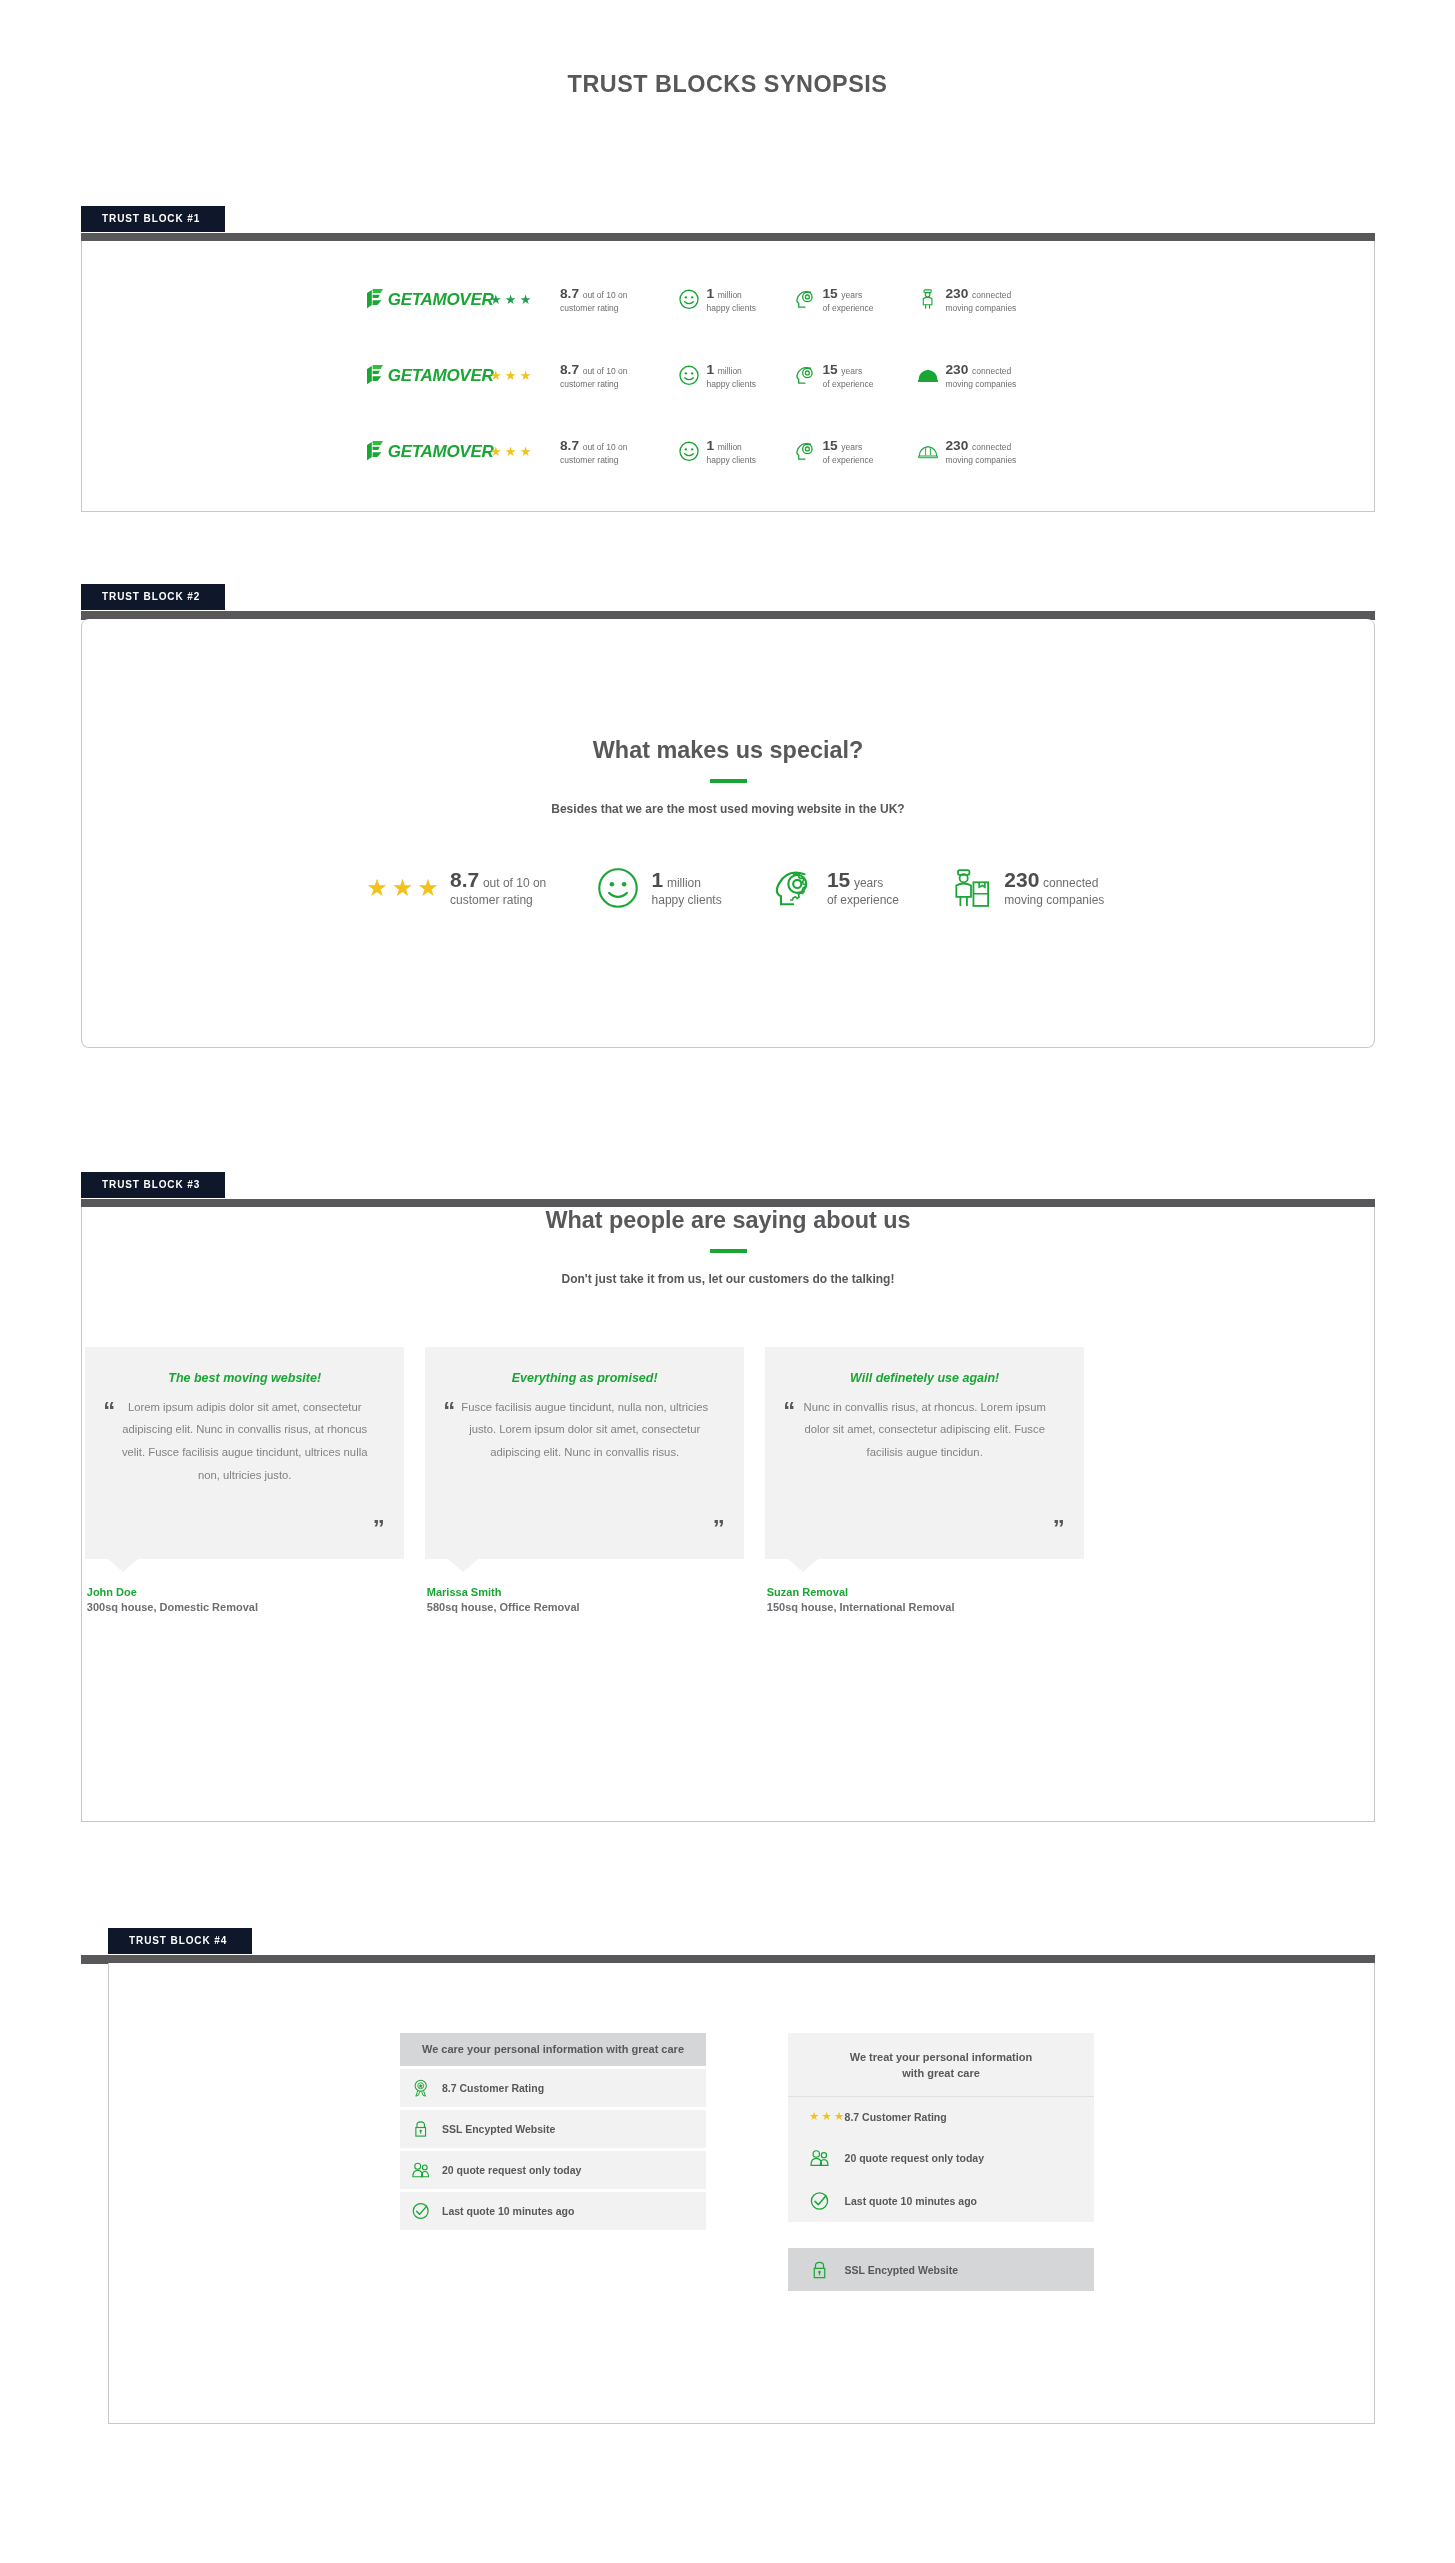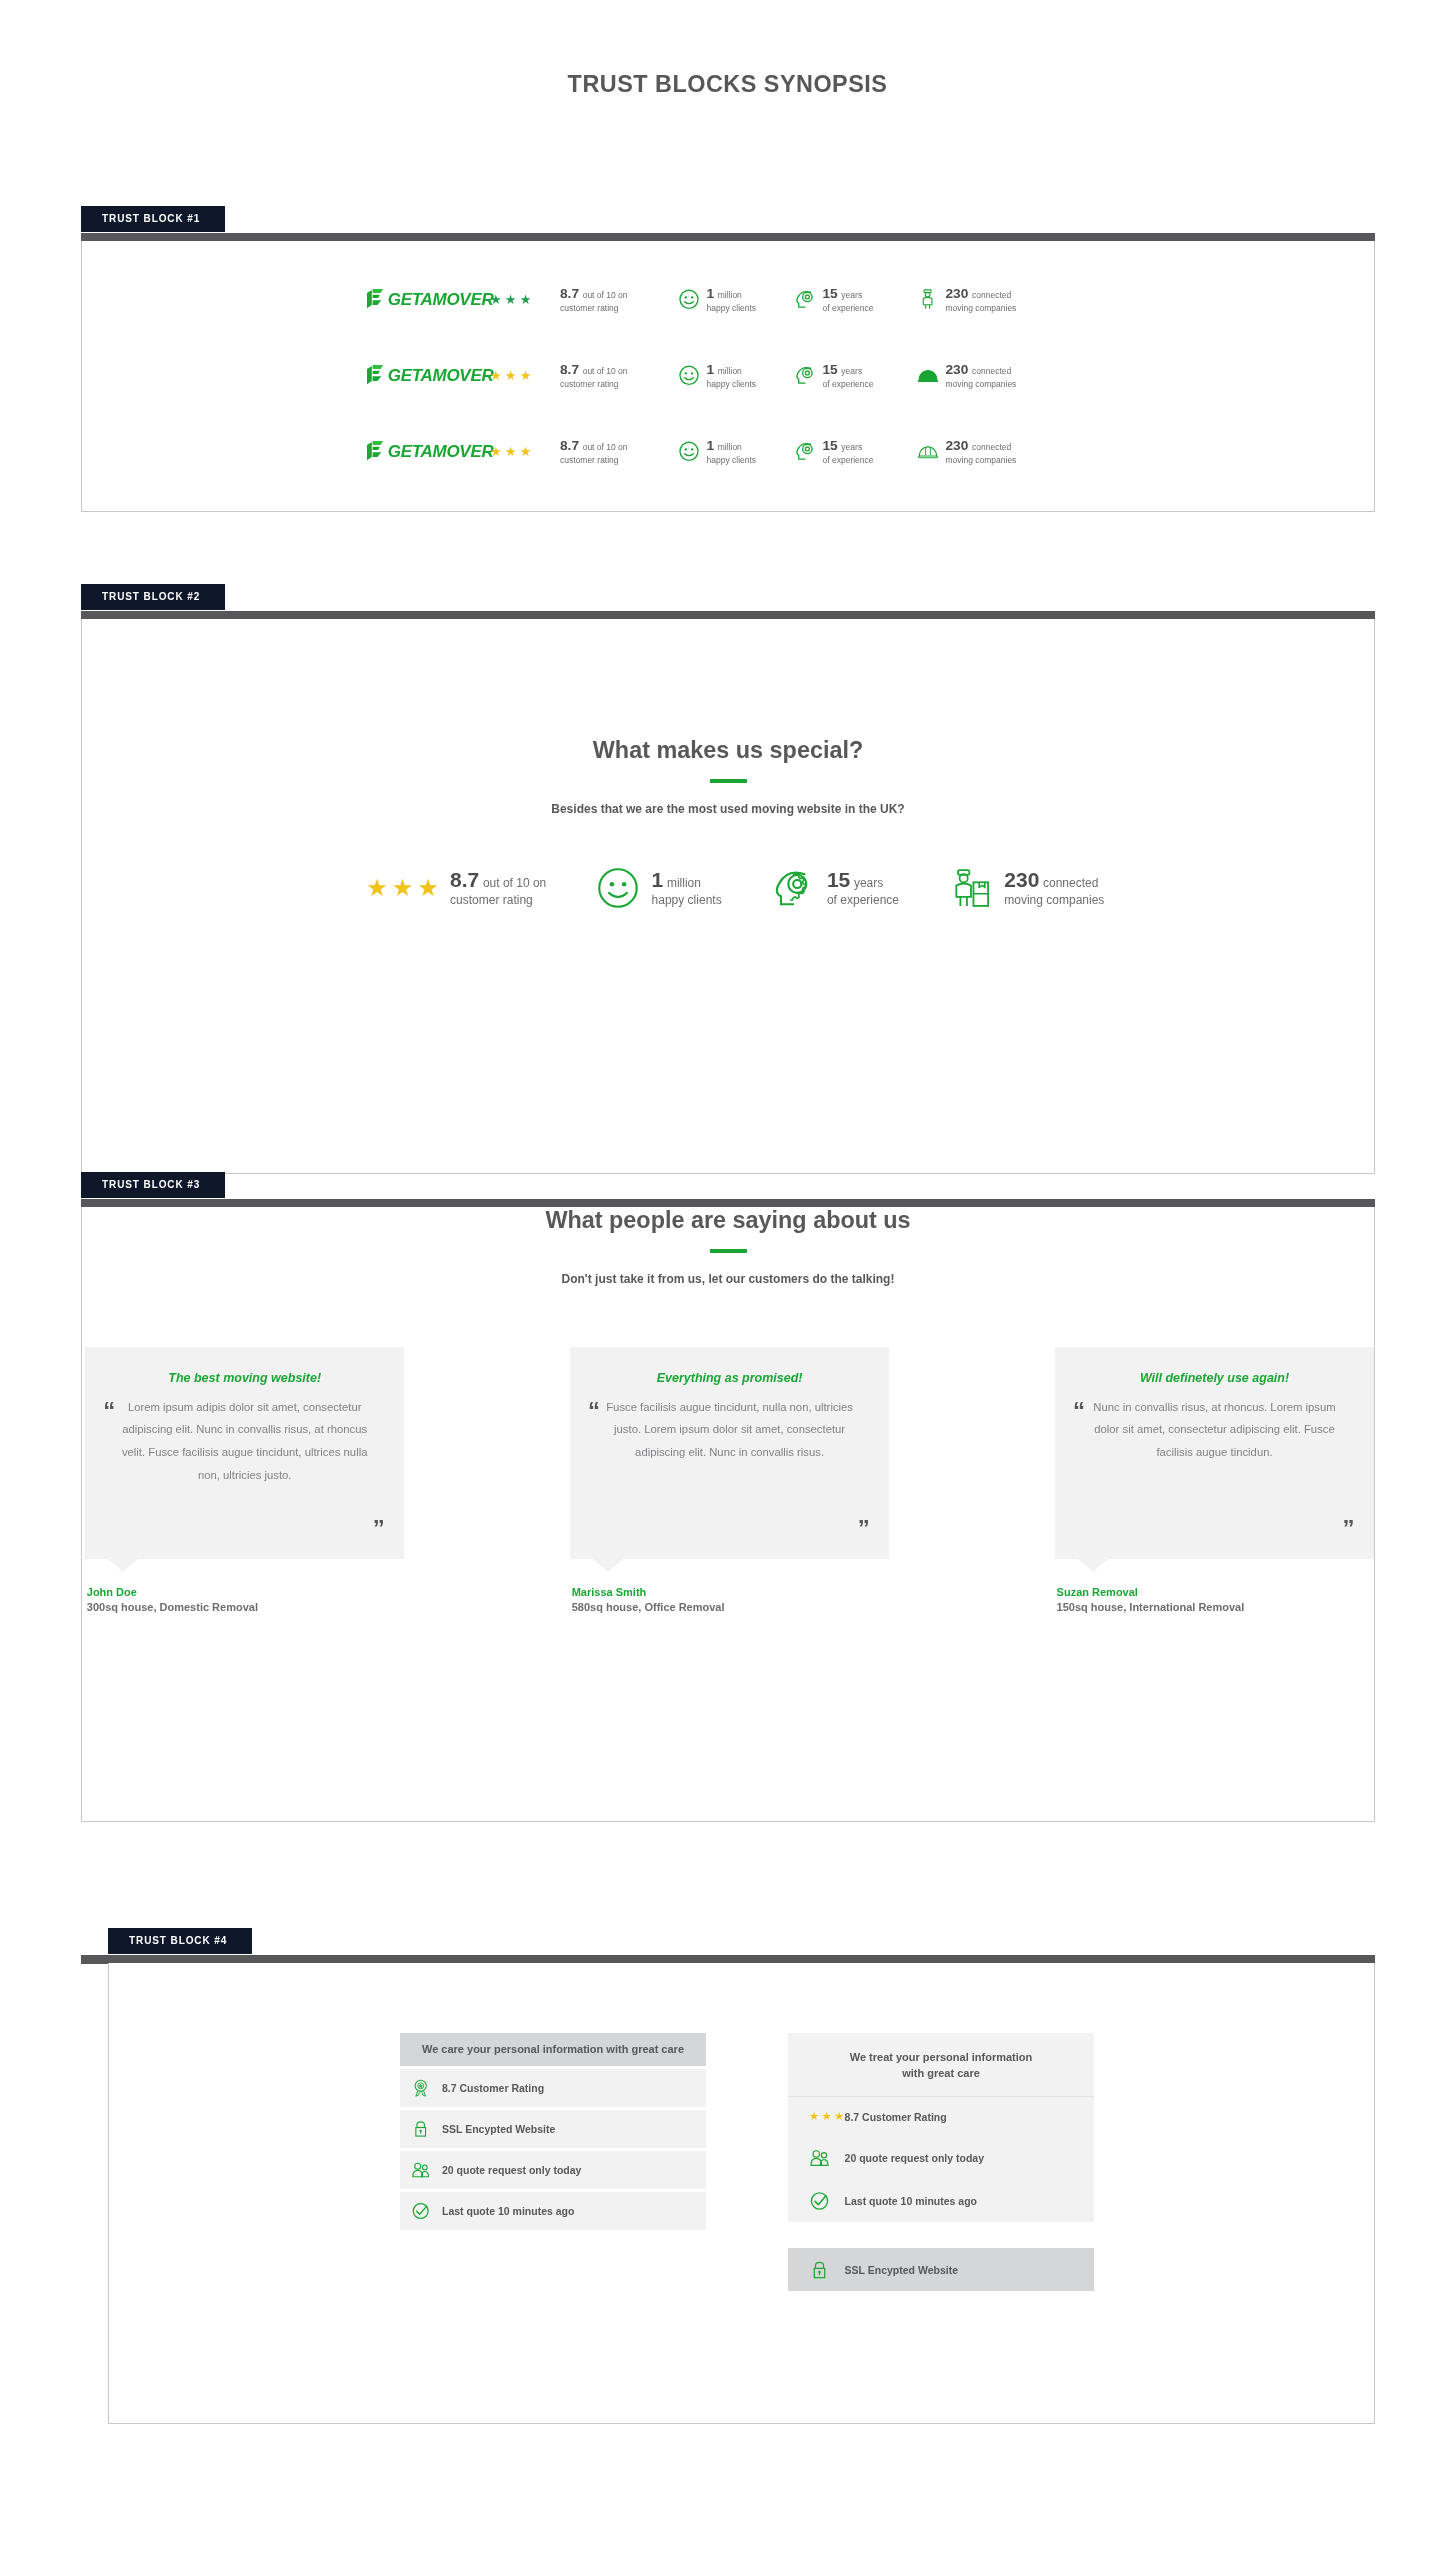--- a/index.html
+++ b/index.html
@@ -76,42 +76,42 @@
   .b1-item.clients { width: 116px; flex: none; }
   .b1-item.exp { width: 123px; flex: none; }
   .b1-item.comp { width: 162px; flex: none; }
   .b1-ico { width: 22px; height: 22.6px; margin-right: 6.5px; flex: none; }
   .b1-txt { line-height: 1.28; }
   .b1-big { font-size: 13.7px; font-weight: bold; color: #4d4d4f; }
   .b1-sm  { font-size: 8.5px; color: #6d6e71; }
 
   
   #block2 { top: 584px; }
-  #block2 .block-body { height: 555px; }
+  #block2 .block-body { height: 429px; border-radius: 8px; }
   .b2-head { padding-top: 118px; text-align: center; }
   .sec-title { font-size: 23.4px; font-weight: bold; color: #58585a; }
   .sec-rule { width: 37px; height: 4px; background: #1aa635; margin: 15.4px auto 0; }
   .sec-sub { font-size: 12px; font-weight: bold; color: #58585a; margin-top: 18.6px; }
   .b2-stats {
     display: flex; align-items: center; justify-content: center;
     gap: 50px; margin-top: 50px; padding-left: 14.6px;
   }
   .b2-item { display: flex; align-items: center; }
   .b2-ico { width: 44px; height: 44px; margin-right: 11.3px; flex: none; }
   .b2-stars { display: flex; gap: 4px; font-size: 24px; margin-right: 11.3px; }
   .b2-txt { line-height: 1.26; }
   .b2-big { font-size: 21px; font-weight: bold; color: #4d4d4f; }
   .b2-sm  { font-size: 12px; color: #6d6e71; }
 
   
   #block3 { top: 1172px; }
   #block3 .block-body { height: 615px; }
   .b3-head { text-align: center; }
   .b3-cards {
-    display: flex; justify-content: space-between; gap: 6px;
+    display: flex; justify-content: flex-start; gap: 21px;
     margin-top: 61px; padding-left: 3.2px;
   }
   .tcard-wrap { width: 319px; }
   .tcard {
     position: relative;
     background: #f2f2f2;
     padding: 24px 29px 24px 29px;
     min-height: 212px;
   }
   .tcard-title {

